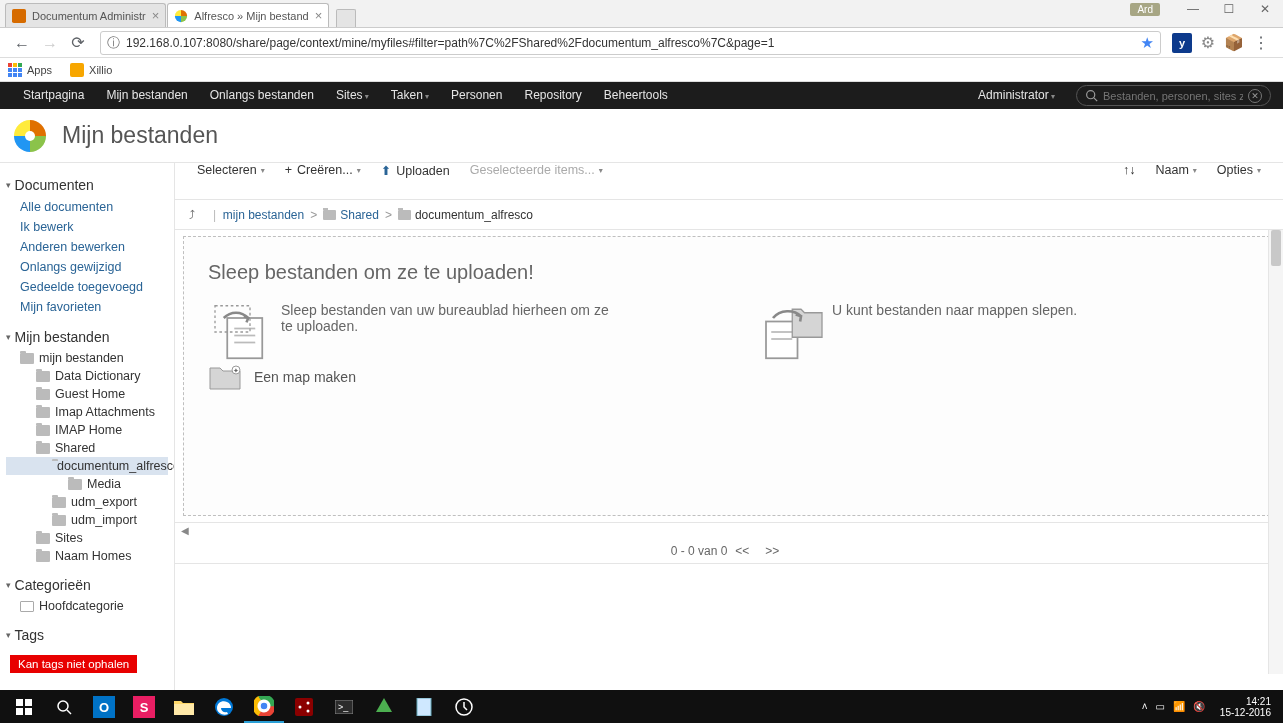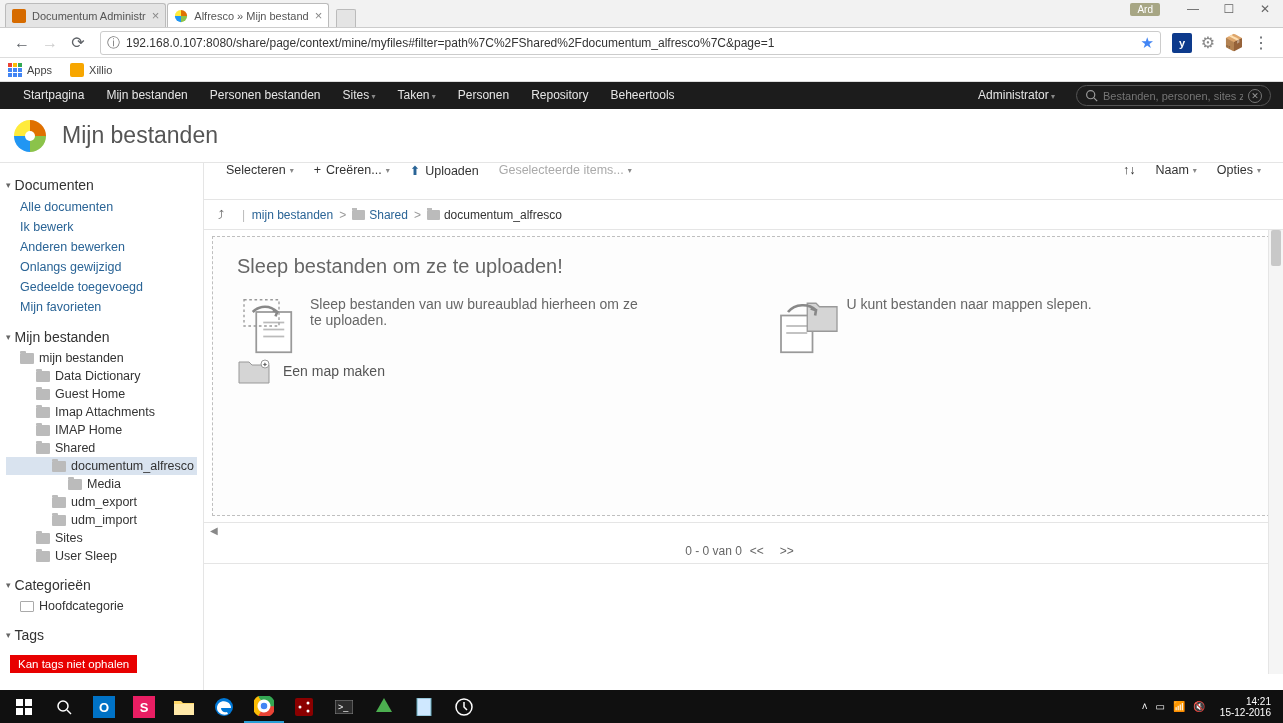--- a/index.html
+++ b/index.html
@@ -43,21 +43,21 @@
 .search-wrap input { background: transparent; border: none; outline: none; color: #999; font-size: 11px; width: 140px; }
 .search-close { color: #999; border: 1px solid #777; border-radius: 50%; width: 14px; height: 14px; display: flex; align-items: center; justify-content: center; font-size: 9px; margin-left: 5px; cursor: pointer; }
 
 
 .page-header { height: 54px; display: flex; align-items: center; padding: 0 12px; border-bottom: 1px solid #e5e5e5; }
 .logo { width: 36px; height: 36px; margin-right: 14px; }
 .page-title { font-size: 23px; color: #555; font-weight: 300; }
 
 
 .page-body { display: flex; height: calc(100% - 28px - 30px - 24px - 27px - 54px - 33px); }
-.sidebar { width: 204px; border-right: 1px solid #e5e5e5; padding: 8px 6px; overflow-y: auto; font-size: 12.5px; color: #333; }
+.sidebar { width: 175px; border-right: 1px solid #e5e5e5; padding: 8px 6px; overflow-y: auto; font-size: 12.5px; color: #333; }
 .section-h { font-size: 14px; color: #333; margin: 6px 0 4px; cursor: pointer; display: flex; align-items: center; }
 .section-h::before { content: "▾"; font-size: 9px; margin-right: 4px; color: #666; }
 .side-link { padding: 3px 0 3px 14px; color: #2a6496; cursor: pointer; }
 .tree-item { padding: 2px 0; display: flex; align-items: center; cursor: pointer; color: #333; }
 .tree-item .folder-i { width: 14px; height: 11px; background: #bbb; border-radius: 1px; margin-right: 5px; position: relative; }
 .tree-item .folder-i::before { content:""; position:absolute; top:-2px; left:0; width:6px; height:2px; background:#bbb; border-radius:1px 1px 0 0; }
 .tree-item.selected { background: #d9e3ef; }
 .lvl1 { padding-left: 14px; }
 .lvl2 { padding-left: 30px; }
 .lvl3 { padding-left: 46px; }
@@ -72,21 +72,21 @@
 .tb-sep { flex: 1; }
 .tb-icon { margin-right: 5px; display: inline-flex; }
 
 .breadcrumb { height: 30px; border-bottom: 1px solid #e5e5e5; display: flex; align-items: center; padding: 0 14px; font-size: 12px; color: #2a6496; }
 .breadcrumb .bc-up { color: #666; margin-right: 18px; cursor: pointer; }
 .breadcrumb .sep { color: #999; margin: 0 6px; }
 .breadcrumb .folder-i2 { width: 13px; height: 10px; background: #bbb; display: inline-block; margin-right: 4px; vertical-align: -1px; border-radius: 1px; position: relative; }
 .breadcrumb .folder-i2::before { content:""; position:absolute; top:-2px; left:0; width:5px; height:2px; background:#bbb; }
 
 .dropzone { margin: 6px 8px; border: 1px dashed #bfbfbf; padding: 18px 24px 20px; min-height: 280px; background: #fdfdfd; }
-.dz-title { font-size: 20px; color: #666; margin-bottom: 18px; }
+.dz-title { font-size: 20px; color: #666; margin-bottom: 18px; margin-top: 6px; }
 .dz-row { display: flex; gap: 60px; }
 .dz-col { display: flex; align-items: flex-start; gap: 3px; flex: 1; }
 .dz-text { font-size: 14px; color: #666; max-width: 340px; }
 .dz-sub { font-size: 17px; color: #666; margin-top: 22px; margin-bottom: 12px; }
 .dz-action { display: flex; align-items: center; gap: 12px; font-size: 14px; color: #555; margin-bottom: 14px; cursor: pointer; }
 .dz-il { width: 70px; height: 60px; flex-shrink: 0; }
 
 .hscroll { height: 16px; border-top: 1px solid #e5e5e5; display: flex; align-items: center; font-size: 10px; color: #888; padding: 0 6px; }
 .hscroll .arrow { cursor: pointer; user-select: none; }
 .hscroll .sp { flex: 1; }
@@ -173,21 +173,21 @@
   </div>
   <div class="bm-item">
     <span class="fav"></span>
     <span>Xillio</span>
   </div>
 </div>
 
 <div class="alfresco-nav">
   <div class="nav-item">Startpagina</div>
   <div class="nav-item">Mijn bestanden</div>
-  <div class="nav-item">Personen bestanden</div>
+  <div class="nav-item">Onlangs bestanden</div>
   <div class="nav-item dd">Sites</div>
   <div class="nav-item dd">Taken</div>
   <div class="nav-item">Personen</div>
   <div class="nav-item">Repository</div>
   <div class="nav-item">Beheertools</div>
   <div class="nav-spacer"></div>
   <div class="nav-item dd">Administrator</div>
   <div class="search-wrap">
     <svg viewBox="0 0 16 16">
         <circle cx="7" cy="7" r="5" stroke-width="1.5"></circle>
@@ -262,21 +262,21 @@
         <div class="tree-item lvl3">
           <span class="folder-i"></span>
           <span>udm_import</span>
         </div>
         <div class="tree-item lvl2">
           <span class="folder-i"></span>
           <span>Sites</span>
         </div>
         <div class="tree-item lvl2">
           <span class="folder-i"></span>
-          <span>User Sleep</span>
+          <span>Naam Homes</span>
         </div>
       </div>
 
     <div class="section-h" style="margin-top:12px">Categorieën</div>
     <div class="tree-item lvl1">
         <span class="cat-i"></span>
         <span>Hoofdcategorie</span>
       </div>
 
     <div class="section-h" style="margin-top:12px">Tags</div>

